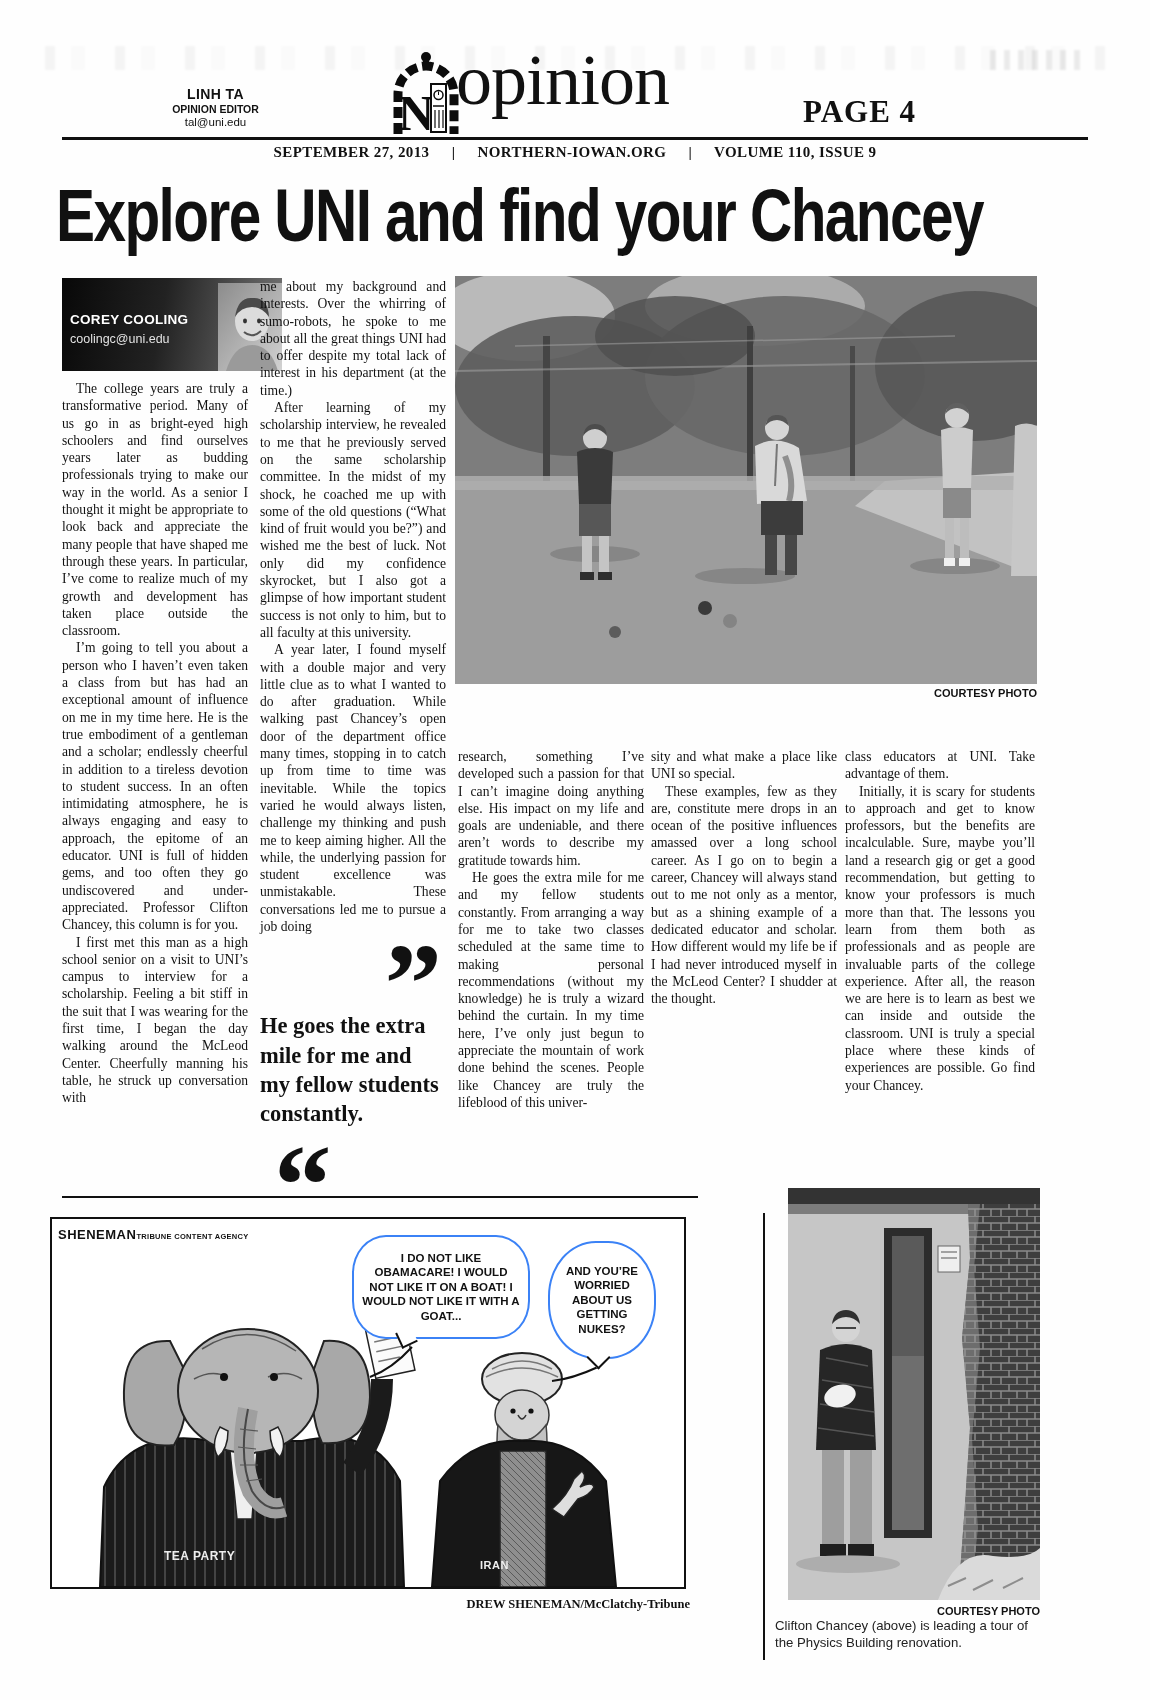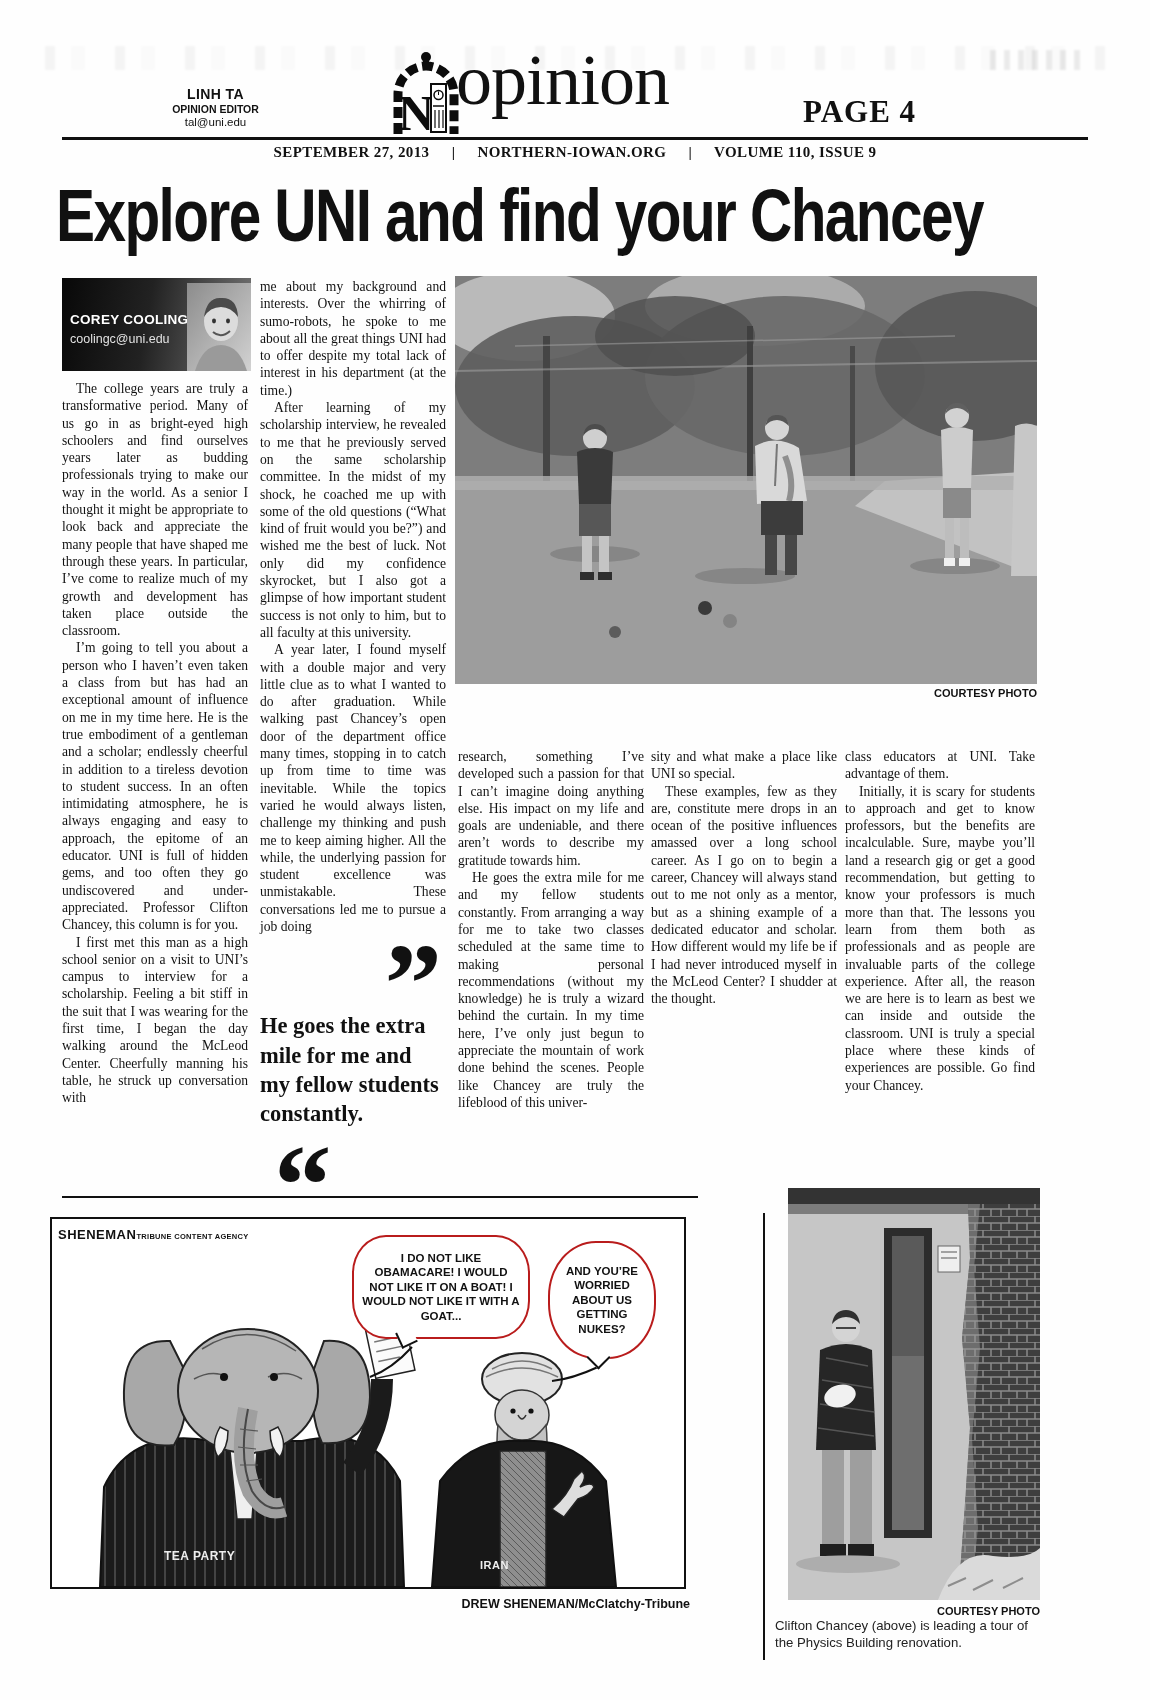--- a/index.html
+++ b/index.html
@@ -37,21 +37,21 @@
   .col{position:absolute;width:186px;font-size:13.6px;line-height:17.3px;text-align:justify;}
   .col p{margin:0;text-indent:14px;}
   .col p.cont{text-indent:0;}
   #col1{left:62px;top:278px;}
   #col2{left:260px;top:278px;}
   #col3{left:458px;top:748px;}
   #col4{left:651px;top:748px;}
   #col5{left:845px;top:748px;width:190px;}
 
   
-  .author-box{position:relative;width:189px;height:93px;margin-bottom:9px;
+  .author-box{position:relative;width:220px;height:93px;margin-bottom:9px;
               background:linear-gradient(100deg,#080808 0%,#222 45%,#777 100%);}
   .author-name{position:absolute;left:8px;top:33px;color:#fff;font-family:"Liberation Sans",sans-serif;
                font-weight:bold;font-size:13.5px;letter-spacing:.3px;}
   .author-email{position:absolute;left:8px;top:53px;color:#e2e2e2;font-family:"Liberation Sans",sans-serif;
                 font-size:12.5px;}
   .author-photo{position:absolute;right:0;top:5px;width:64px;height:88px;}
 
   
   #photo1{position:absolute;left:455px;top:276px;width:582px;}
   .photo1-img{width:582px;height:408px;position:relative;overflow:hidden;background:#8e8e8e;}
@@ -66,36 +66,36 @@
 
   
   .bottom-rule{position:absolute;left:62px;top:1196px;width:636px;height:2px;background:#111;}
   .v-rule{position:absolute;left:763px;top:1213px;width:2px;height:447px;background:#111;}
 
   #cartoon{position:absolute;left:50px;top:1217px;width:636px;height:372px;border:2px solid #111;
            background:#fff;box-sizing:border-box;}
   .cartoon-sig{position:absolute;left:6px;top:6px;font-family:"Liberation Sans",sans-serif;z-index:3;}
   .sig-name{font-weight:bold;font-size:13px;letter-spacing:.5px;}
   .sig-agency{font-weight:bold;font-size:7.5px;letter-spacing:.3px;}
-  .bubble{position:absolute;border:2px solid #b91c1c;background:#fff;z-index:2;
+  .bubble{position:absolute;border:2px solid #3b82f6;background:#fff;z-index:2;
           font-family:"Liberation Sans",sans-serif;font-weight:bold;font-size:11.5px;line-height:1.25;
           text-align:center;display:flex;align-items:center;justify-content:center;
           padding:8px;box-sizing:border-box;}
   #bubble1{left:300px;top:16px;width:178px;height:104px;border-radius:34px/38px;}
   #bubble1::after{content:"";position:absolute;bottom:-9px;left:44px;width:15px;height:15px;background:#fff;
                   border-bottom:2px solid #111;border-right:2px solid #111;transform:rotate(65deg);}
   #bubble2{left:496px;top:22px;width:108px;height:118px;border-radius:48px/55px;}
   #bubble2::after{content:"";position:absolute;bottom:-9px;left:40px;width:15px;height:15px;background:#fff;
                   border-bottom:2px solid #111;border-right:2px solid #111;transform:rotate(45deg);}
   .toon-label{position:absolute;color:#eee;font-family:"Liberation Sans",sans-serif;font-weight:bold;
               z-index:2;letter-spacing:.5px;}
   #label-teaparty{left:112px;top:330px;font-size:12px;}
   #label-iran{left:428px;top:340px;font-size:11px;}
   .cartoon-credit{position:absolute;left:62px;top:1597px;width:628px;text-align:right;
-                  font-family:Liberation Sans, sans-serif;font-weight:bold;font-size:12.5px;}
+                  font-family:Liberation Serif, serif;font-weight:bold;font-size:12.5px;}
 
   #photo2{position:absolute;left:788px;top:1188px;width:252px;}
   .photo2-img{width:252px;height:412px;position:relative;overflow:hidden;background:#b5b5b5;}
   #photo2-meta{position:absolute;left:775px;top:1602px;width:265px;}
 </style>
 </head>
 <body>
 
 <div class="page">
 

